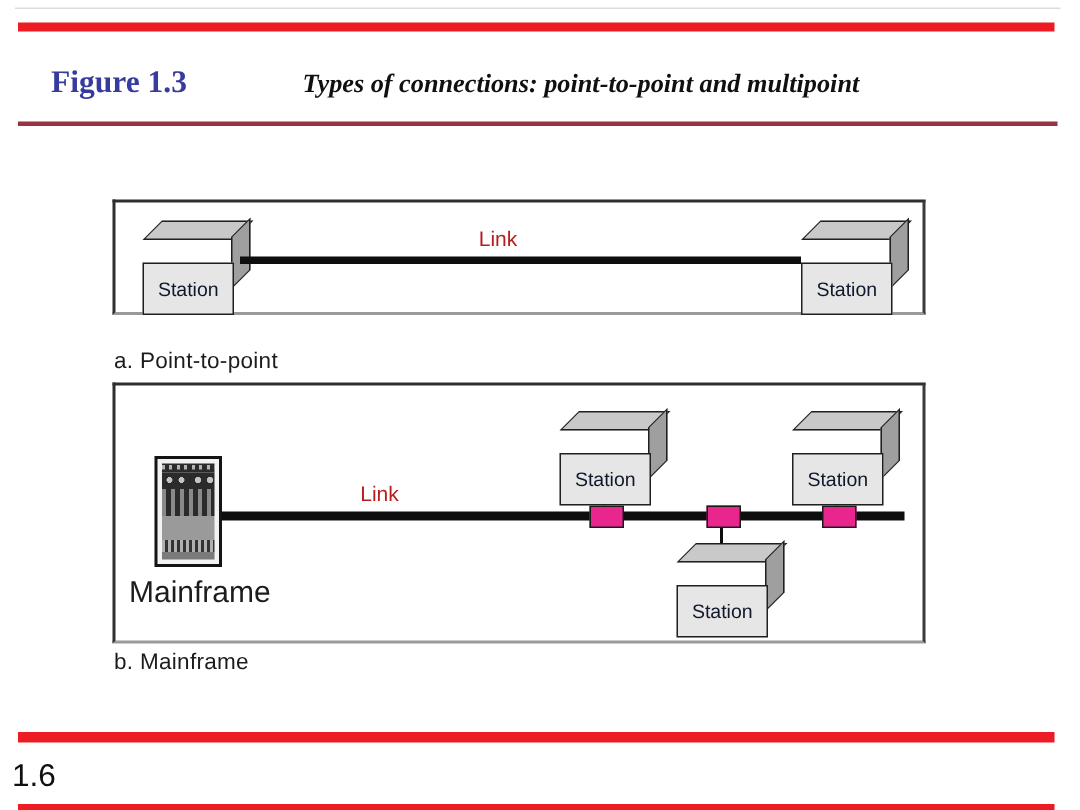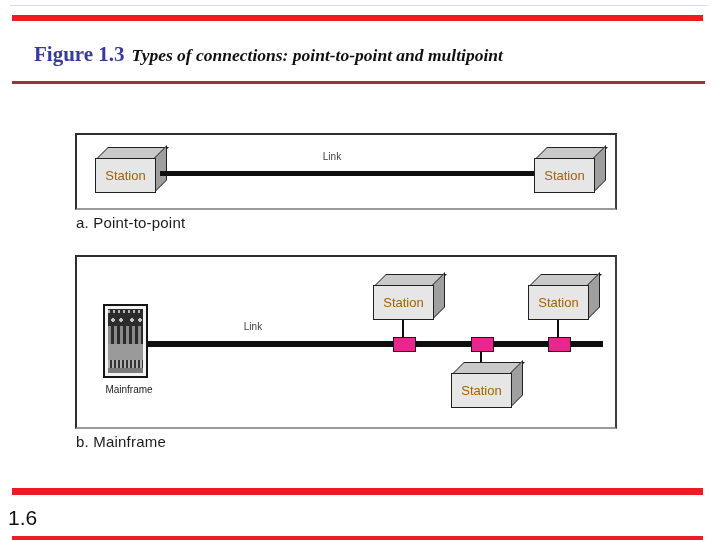--- a/index.html
+++ b/index.html
@@ -9,63 +9,63 @@
     --accent_red:#ed1c24;--rule_maroon:#993340;--tap_pink:#e8268e;--figure_blue:#363b9d;
   }
   .abs{position:absolute;}
 
   
   .hairline{left:10px;top:5px;width:697px;height:1px;background:#dcdcdc;}
   .rule-red-top{left:12px;top:15px;width:691px;height:6px;background:var(--accent_red);}
   .rule-maroon{left:12px;top:81px;width:693px;height:3px;background:var(--rule_maroon);}
 
   
-  .title-row{left:34px;top:42px;width:640px;display:flex;align-items:baseline;gap:7px;text-align:center;}
+  .title-row{left:34px;top:42px;width:640px;display:flex;align-items:baseline;gap:29px;text-align:center;}
   .fig-label{font-family:"Liberation Serif",serif;font-weight:bold;font-size:21px;color:var(--figure_blue);}
-  .fig-caption{font-family:"Liberation Serif",serif;font-weight:bold;font-style:italic;font-size:17.5px;color:#101010;}
+  .fig-caption{font-family:"Liberation Serif",serif;font-weight:bold;font-style:italic;font-size:17.5px;color:#101010;margin-left:48px;}
 
   
   .panel{background:#ffffff;border:2px solid #2e2e2e;border-bottom-color:#9a9a9a;border-right-color:#3a3a3a;}
   .panel-a{left:75px;top:133px;width:538px;height:73px;}
   .panel-b{left:75px;top:255px;width:538px;height:170px;}
   .caption{font-size:15px;color:#1c1c1c;letter-spacing:.2px;}
 
   
   .station{position:absolute;width:62px;height:36px;}
   .station .face-top{position:absolute;left:0;top:-11px;width:59px;height:11px;background:#c9c9c9;
       border:1.5px solid #202020;transform:skewX(-45deg);transform-origin:0 100%;}
   .station .face-side{position:absolute;left:59px;top:0;width:11px;height:33px;background:#9f9f9f;
       border:1.5px solid #202020;transform:skewY(-45deg);transform-origin:0 0;}
-  .station .face-front{position:absolute;left:0;top:0;width:59px;height:33px;background:#e6e6e6;
+  .station .face-front{position:absolute;left:0;top:17px;width:59px;height:33px;background:#e6e6e6;
       border:1.5px solid #202020;display:flex;align-items:center;justify-content:center;
-      font-size:13px;color:#a16207;text-align:center;}
+      font-size:13px;color:#0f172a;text-align:center;}
 
   .hline{background:#0e0e0e;}
   .vline{width:2px;background:#0e0e0e;}
-  .link-label{font-size:10px;color:#404040;width:50px;text-align:center;}
+  .link-label{font-size:14px;color:#b91c1c;width:50px;text-align:center;}
 
   
   .tap{width:21px;height:13px;background:var(--tap_pink);border:1.5px solid #1a1a1a;top:337px;}
 
   
   .mainframe{left:103px;top:304px;width:45px;height:74px;background:#f2f2f2;border:2px solid #141414;
       padding:3px;box-sizing:border-box;display:flex;flex-direction:column;}
   .mf-leds{height:6px;background:#2b2b2b;
       background-image:repeating-linear-gradient(90deg,#b5b5b5 0 2px,#2b2b2b 2px 5px);
       background-size:auto 3px;background-repeat:repeat-x;background-position:0 1px;}
   .mf-reels{height:11px;background-color:#2b2b2b;
       background-image:radial-gradient(circle 3.5px at 5px 5px,#c4c4c4 55%,rgba(0,0,0,0) 60%),
                        radial-gradient(circle 3.5px at 13px 5px,#c4c4c4 55%,rgba(0,0,0,0) 60%),
                        radial-gradient(circle 3.5px at 24px 5px,#c4c4c4 55%,rgba(0,0,0,0) 60%),
                        radial-gradient(circle 3.5px at 32px 5px,#c4c4c4 55%,rgba(0,0,0,0) 60%);}
   .mf-vents{height:18px;background:repeating-linear-gradient(90deg,#8a8a8a 0 3px,#2b2b2b 3px 6px);}
   .mf-plain{height:16px;background:#9a9a9a;}
   .mf-stripes{height:8px;background:repeating-linear-gradient(90deg,#b0b0b0 0 2px,#333333 2px 4px);}
   .mf-base{height:5px;background:#7a7a7a;}
-  .mf-label{left:86px;top:384px;width:86px;text-align:center;font-size:10px;color:#1c1c1c;}
+  .mf-label{left:86px;top:384px;width:86px;text-align:center;font-size:20px;color:#1c1c1c;}
 
   
   .rule-red-bottom{left:12px;top:488px;width:691px;height:7px;background:var(--accent_red);}
   .rule-red-edge{left:12px;top:536px;width:691px;height:4px;background:var(--accent_red);}
   .page-number{left:8px;top:506px;font-size:21px;color:#101010;}
 </style>
 </head>
 <body style="--accent_red: #ed1c24; --rule_maroon: #993340; --tap_pink: #e8268e; --figure_blue: #363b9d; --station_front: #e6e6e6; --station_top: #c9c9c9; --station_side: #9f9f9f;">
 
 <div class="abs hairline"></div>
@@ -83,21 +83,21 @@
     <div class="face-front">Station</div>
   </div>
   <div class="station" style="left:457px;top:23px;">
     <div class="face-top"></div>
     <div class="face-side"></div>
     <div class="face-front">Station</div>
   </div>
   <div class="abs hline" style="left:83px;top:36px;width:374px;height:5px;"></div>
   <div class="abs link-label" style="left:230px;top:16px;">Link</div>
 </div>
-<div class="abs caption" style="left:76px;top:214px;">a. Point-to-point</div>
+<div class="abs caption" style="left:76px;top:232px;">a. Point-to-point</div>
 
 <div class="abs panel panel-b">
   
 </div>
 
 <div class="abs mainframe">
   <div class="mf-leds"></div>
   <div class="mf-reels"></div>
   <div class="mf-vents"></div>
   <div class="mf-plain"></div>

